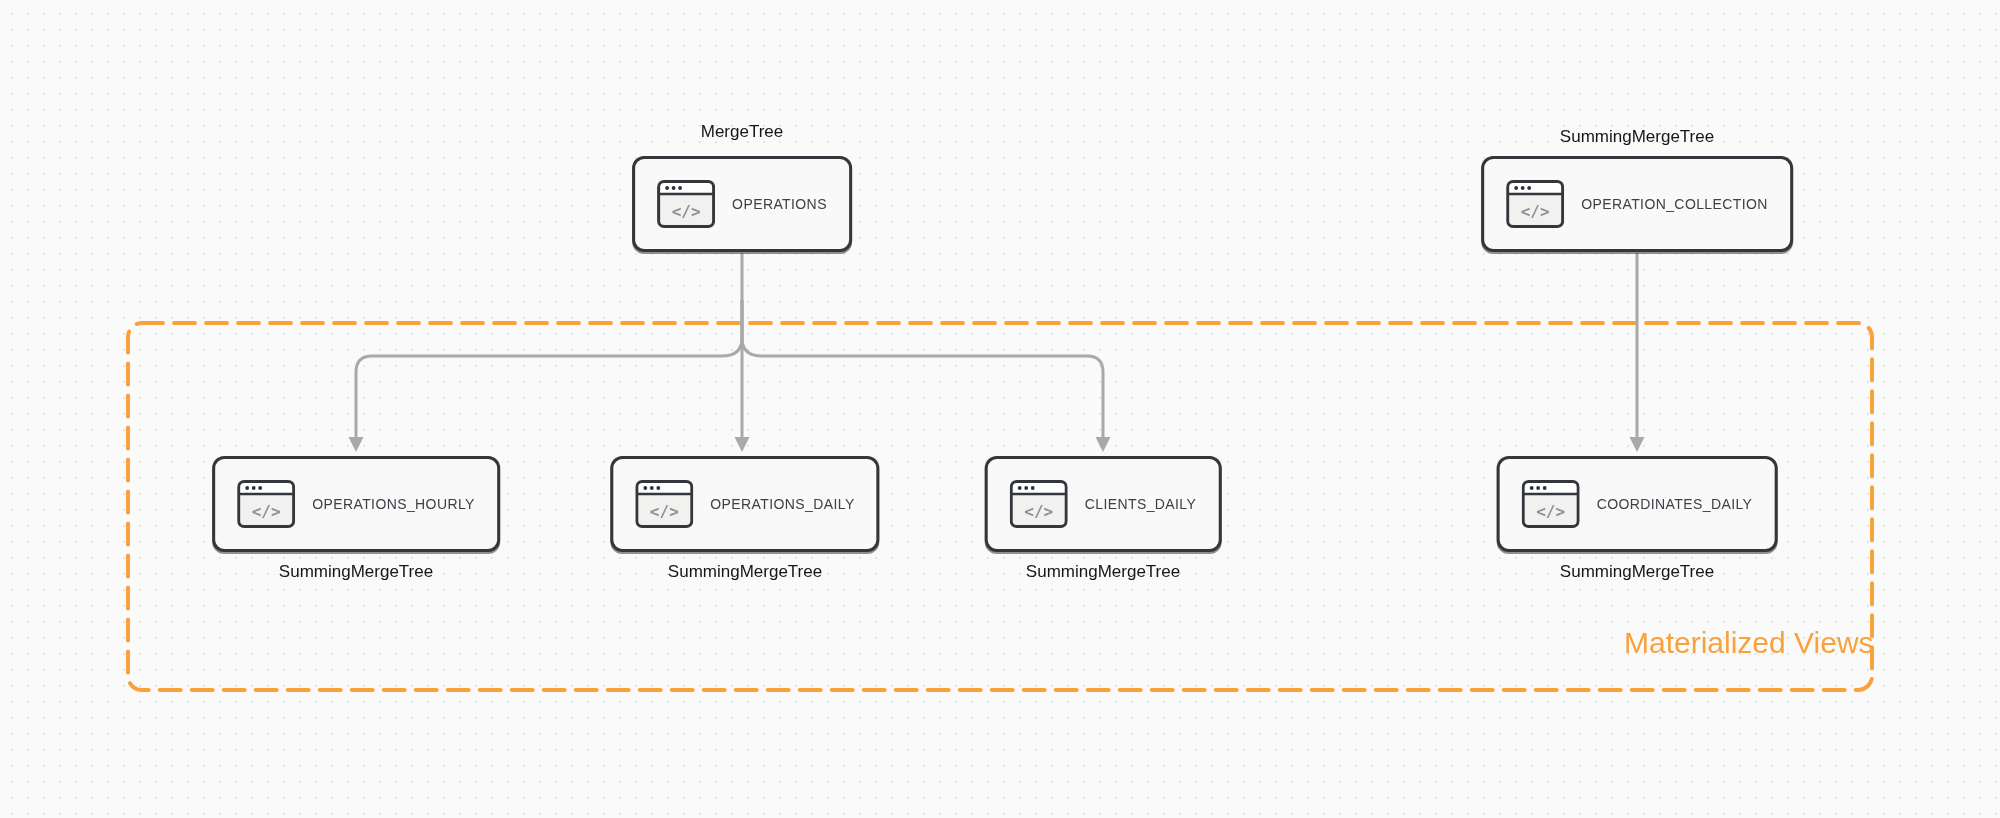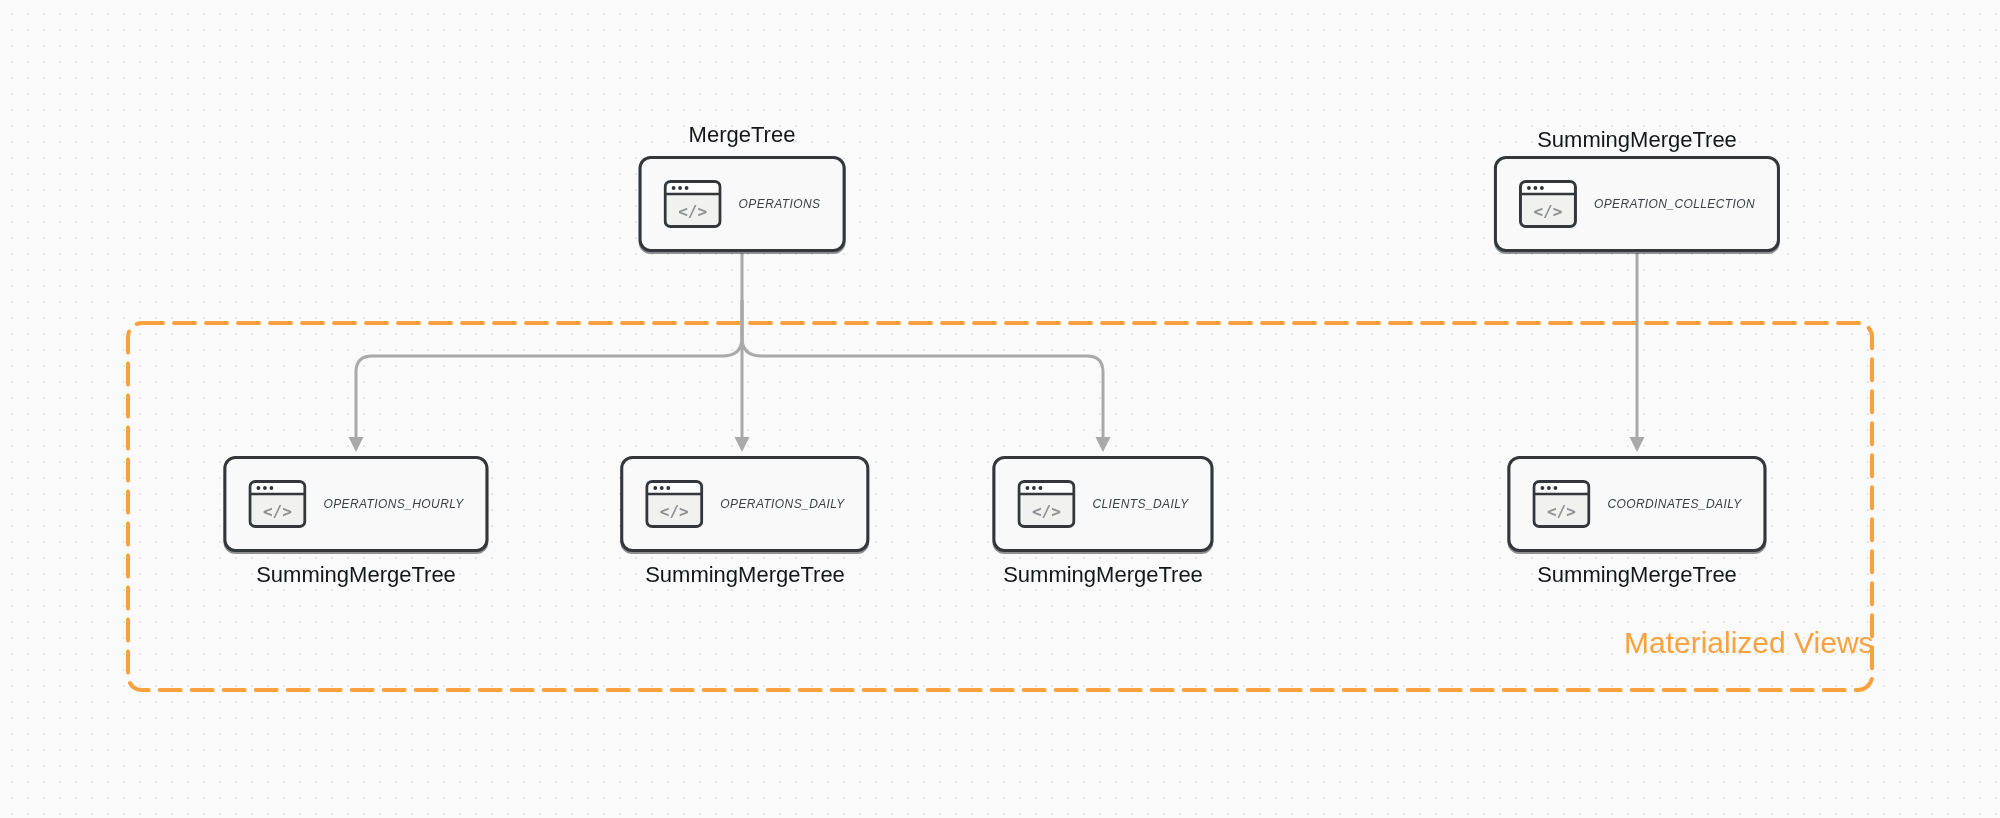--- a/index.html
+++ b/index.html
@@ -39,29 +39,28 @@
     border: 3px solid #33373b;
     border-radius: 12px;
     box-shadow: 0 2px 0 rgba(51,55,59,0.55);
     white-space: nowrap;
   }
   .node .icon {
     display: inline-flex;
     flex: 0 0 auto;
   }
   .table-name {
-    font-style: italic;
-    font-size: 12px;
+    font-size: 14px;
     letter-spacing: 0.4px;
     color: #3c4147;
   }
   .engine-label {
     position: absolute;
     transform: translateX(-50%);
-    font-size: 22px;
+    font-size: 17px;
     color: #141619;
     white-space: nowrap;
   }
   .group-label {
     position: absolute;
     font-size: 30px;
     font-weight: 500;
     color: #f9a13c;
     white-space: nowrap;
   }

